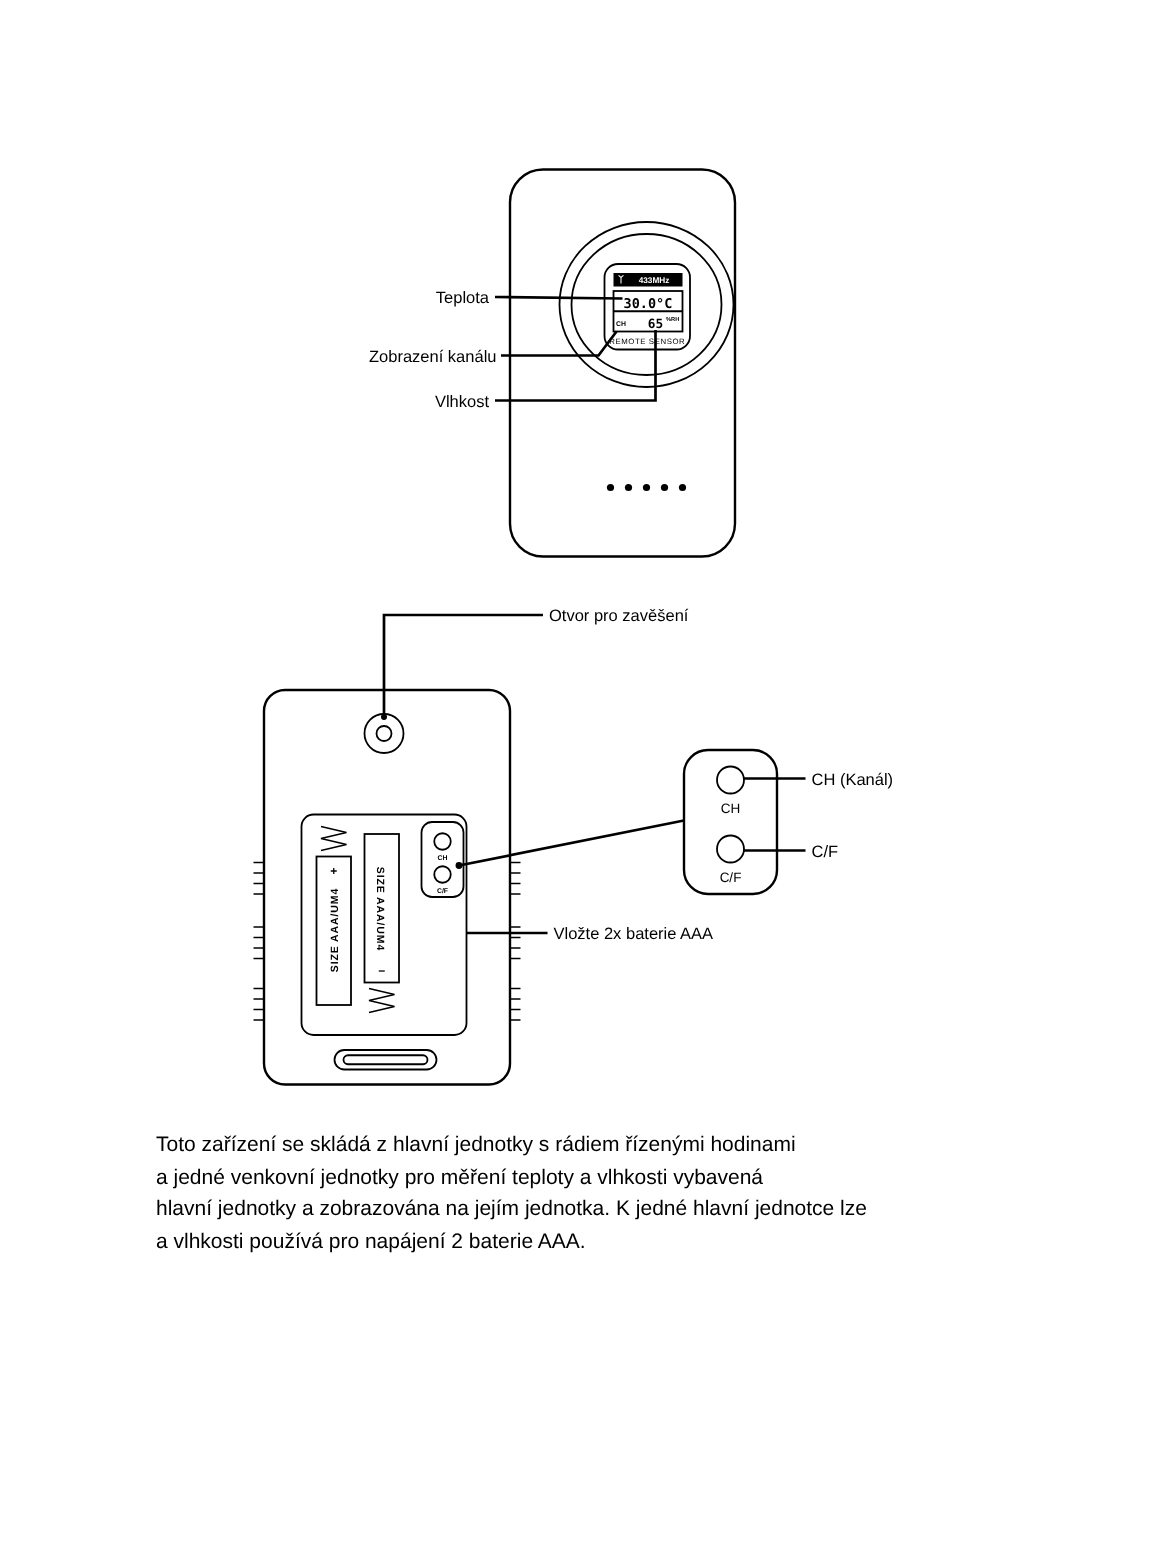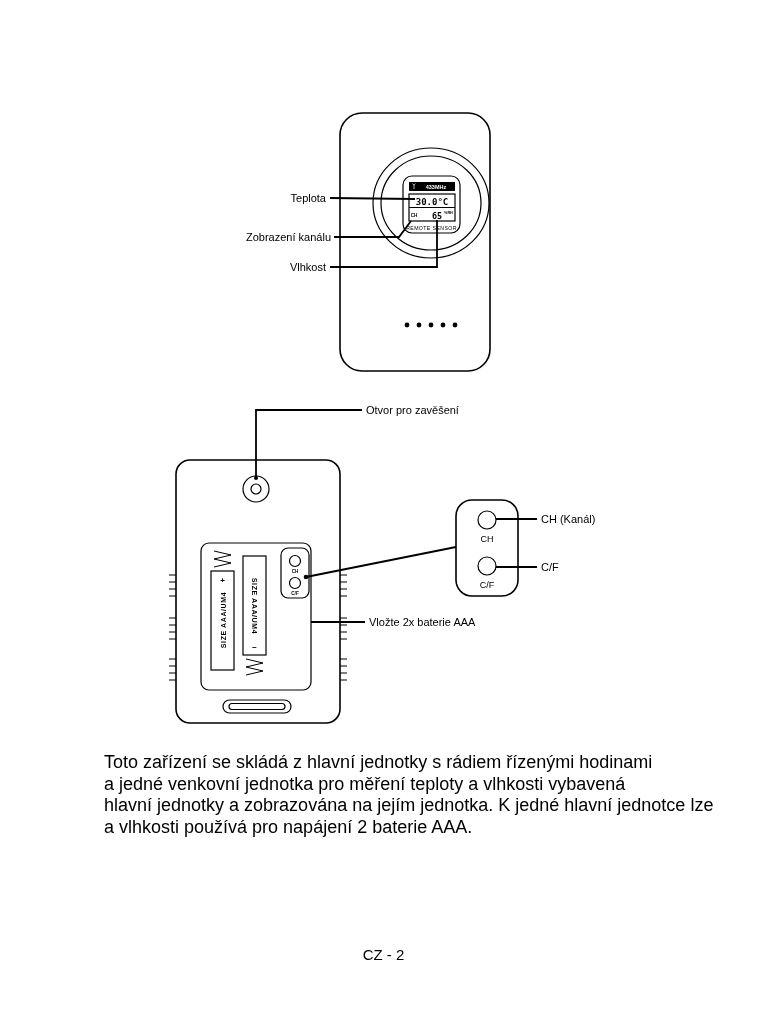--- a/index.html
+++ b/index.html
@@ -25,21 +25,21 @@
   .lcd2  { font:bold 8.5px "DejaVu Sans Mono", monospace; }
   .tiny  { font:bold 4.6px "Liberation Sans", sans-serif; }
   .tiny2 { font:bold 3.8px "Liberation Sans", sans-serif; }
   .capt  { font:5.2px "Liberation Sans", sans-serif; letter-spacing:0.4px; }
   .batt  { font:bold 7px "Liberation Sans", sans-serif; letter-spacing:0.6px; }
   .pol   { font:bold 8px "Liberation Sans", sans-serif; }
   .det   { font:9px "Liberation Sans", sans-serif; }
 
   .body-text {
     position:absolute; left:104px; top:752px; width:580px;
-    font-size:18px; line-height:21.5px;
+    font-size:14px; line-height:21.5px;
   }
   .body-text div { white-space:nowrap; }
   .page-footer {
     position:absolute; left:0; top:946px; width:100%;
     text-align:center; font-size:15px;
   }
 </style>
 </head>
 <body>
 
@@ -143,20 +143,19 @@
 
       <line class="cl" x1="496" y1="519" x2="537" y2="519"></line>
       <text class="lbl" x="541" y="523">CH (Kanál)</text>
       <line class="cl" x1="496" y1="567" x2="537" y2="567"></line>
       <text class="lbl" x="541" y="571">C/F</text>
     </g>
   </svg>
 
   <div class="body-text">
     <div>Toto zařízení se skládá z hlavní jednotky s rádiem řízenými hodinami</div>
-    <div>a jedné venkovní jednotka pro měření teploty a vlhkosti vybavená</div>
+    <div>a jedné venkovní jednotky pro měření teploty a vlhkosti vybavená</div>
     <div>hlavní jednotky a zobrazována na jejím jednotka. K jedné hlavní jednotce lze</div>
     <div>a vlhkosti používá pro napájení 2 baterie AAA.</div>
   </div>
 
-  <div class="page-footer">CZ - 2</div>
 
 </div>
 
 </body></html>

